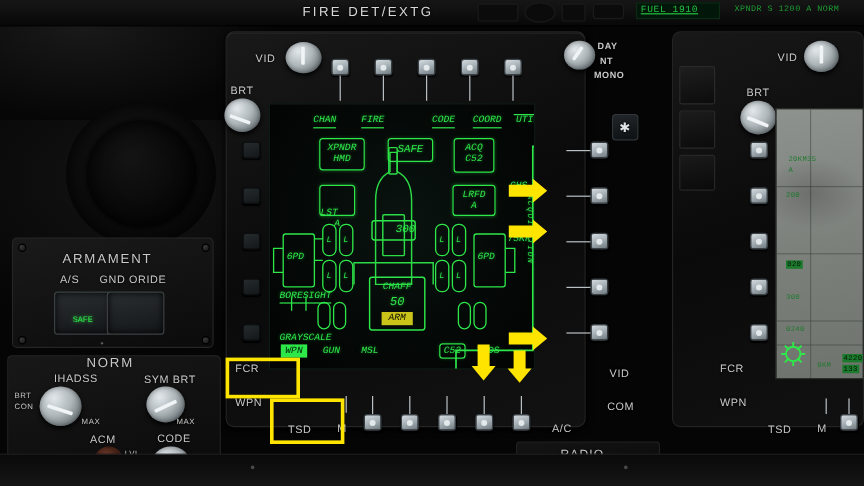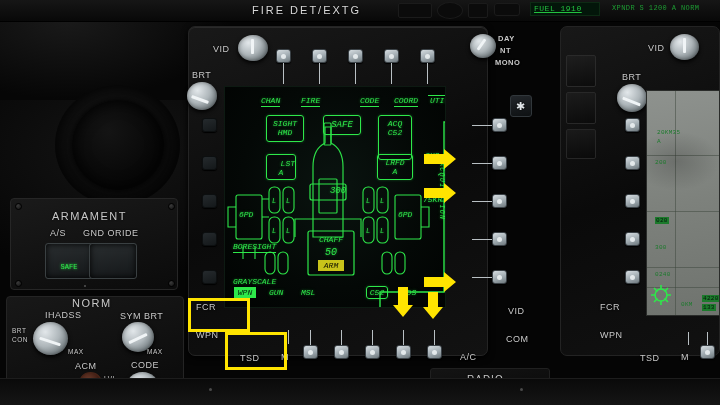--- a/index.html
+++ b/index.html
@@ -245,33 +245,33 @@
   <div class="abs" id="mfdL-screen">
 
     <div class="abs grn ul-g" style="left:36px;top:9px;font-size:8px;padding-bottom:1px;">CHAN</div>
     <div class="abs grn ul-g" style="left:76px;top:9px;font-size:8px;padding-bottom:1px;">FIRE</div>
     <div class="abs grn ul-g" style="left:135px;top:9px;font-size:8px;padding-bottom:1px;">CODE</div>
     <div class="abs grn ul-g" style="left:169px;top:9px;font-size:8px;padding-bottom:1px;">COORD</div>
     <div class="abs grn" style="left:205px;top:9px;font-size:8px;">UTIL</div>
     <div class="abs" style="left:203px;top:8px;width:18px;height:1px;background:#2ee84a;"></div>
 
     <div class="abs box-g" style="left:41px;top:28px;width:38px;height:27px;">
-      <div class="grn" style="font-size:8px;text-align:center;margin-top:3px;">SIGHT</div>
+      <div class="grn" style="font-size:8px;text-align:center;margin-top:3px;">XPNDR</div>
       <div class="grn" style="font-size:8px;text-align:center;">HMD</div>
     </div>
     <div class="abs box-g" style="left:98px;top:28px;width:38px;height:20px;">
       <div class="grn" style="font-size:9px;text-align:center;margin-top:4px;">SAFE</div>
     </div>
-    <div class="abs box-g" style="left:153px;top:28px;width:34px;height:45px;">
+    <div class="abs box-g" style="left:153px;top:28px;width:34px;height:29px;">
       <div class="grn" style="font-size:8px;text-align:center;margin-top:3px;">ACQ</div>
       <div class="grn" style="font-size:8px;text-align:center;">C52</div>
     </div>
 
     <div class="abs box-g" style="left:41px;top:67px;width:30px;height:26px;">
-      <div class="grn" style="font-size:8px;text-align:right;margin-top:4px;">LST</div>
+      <div class="grn" style="font-size:8px;text-align:left;margin-top:18px;">LST</div>
       <div class="grn" style="font-size:8px;text-align:center;">A</div>
     </div>
     <div class="abs box-g" style="left:152px;top:67px;width:36px;height:26px;">
       <div class="grn" style="font-size:8px;text-align:center;margin-top:3px;">LRFD</div>
       <div class="grn" style="font-size:8px;text-align:center;">A</div>
     </div>
 
     <svg class="abs" style="left:0;top:0;" width="222" height="222">
       <g fill="none" stroke="#2ee84a" stroke-width="1.2" opacity=".95">
         <path d="M88 150 L88 80 Q88 62 100 56 L100 40 L106 40 L106 56 Q118 62 118 80 L118 150 Z"></path>

